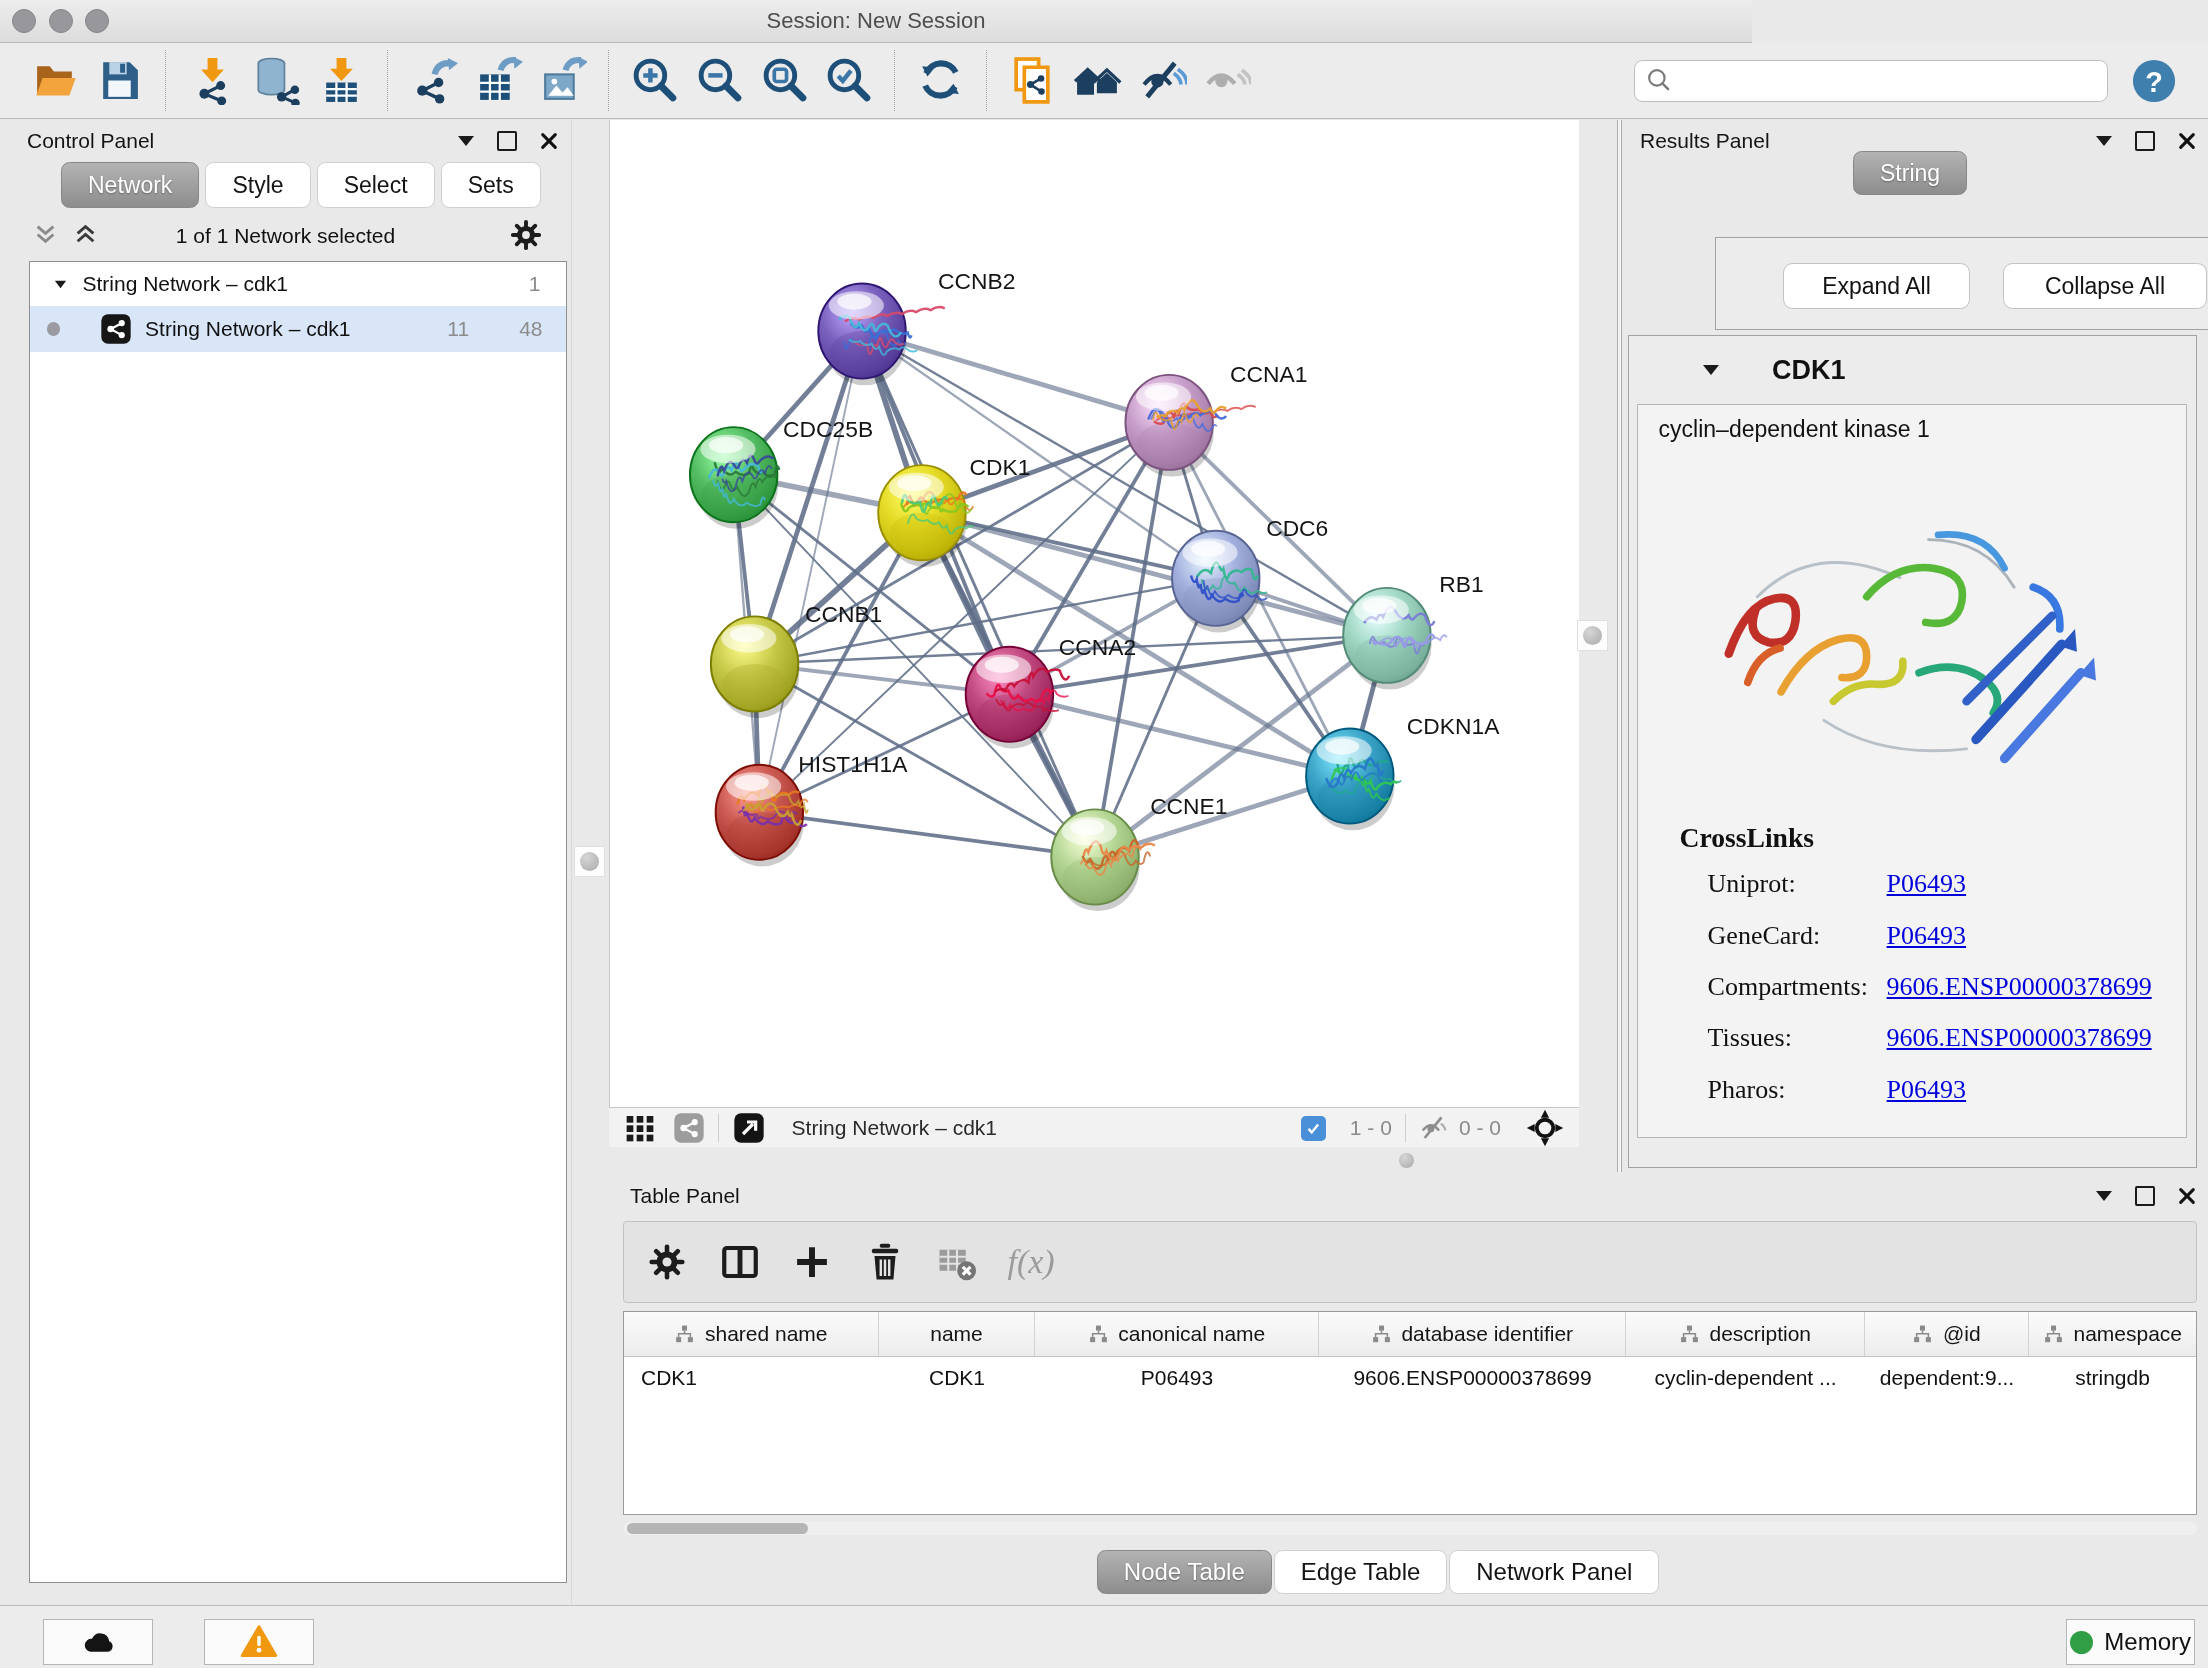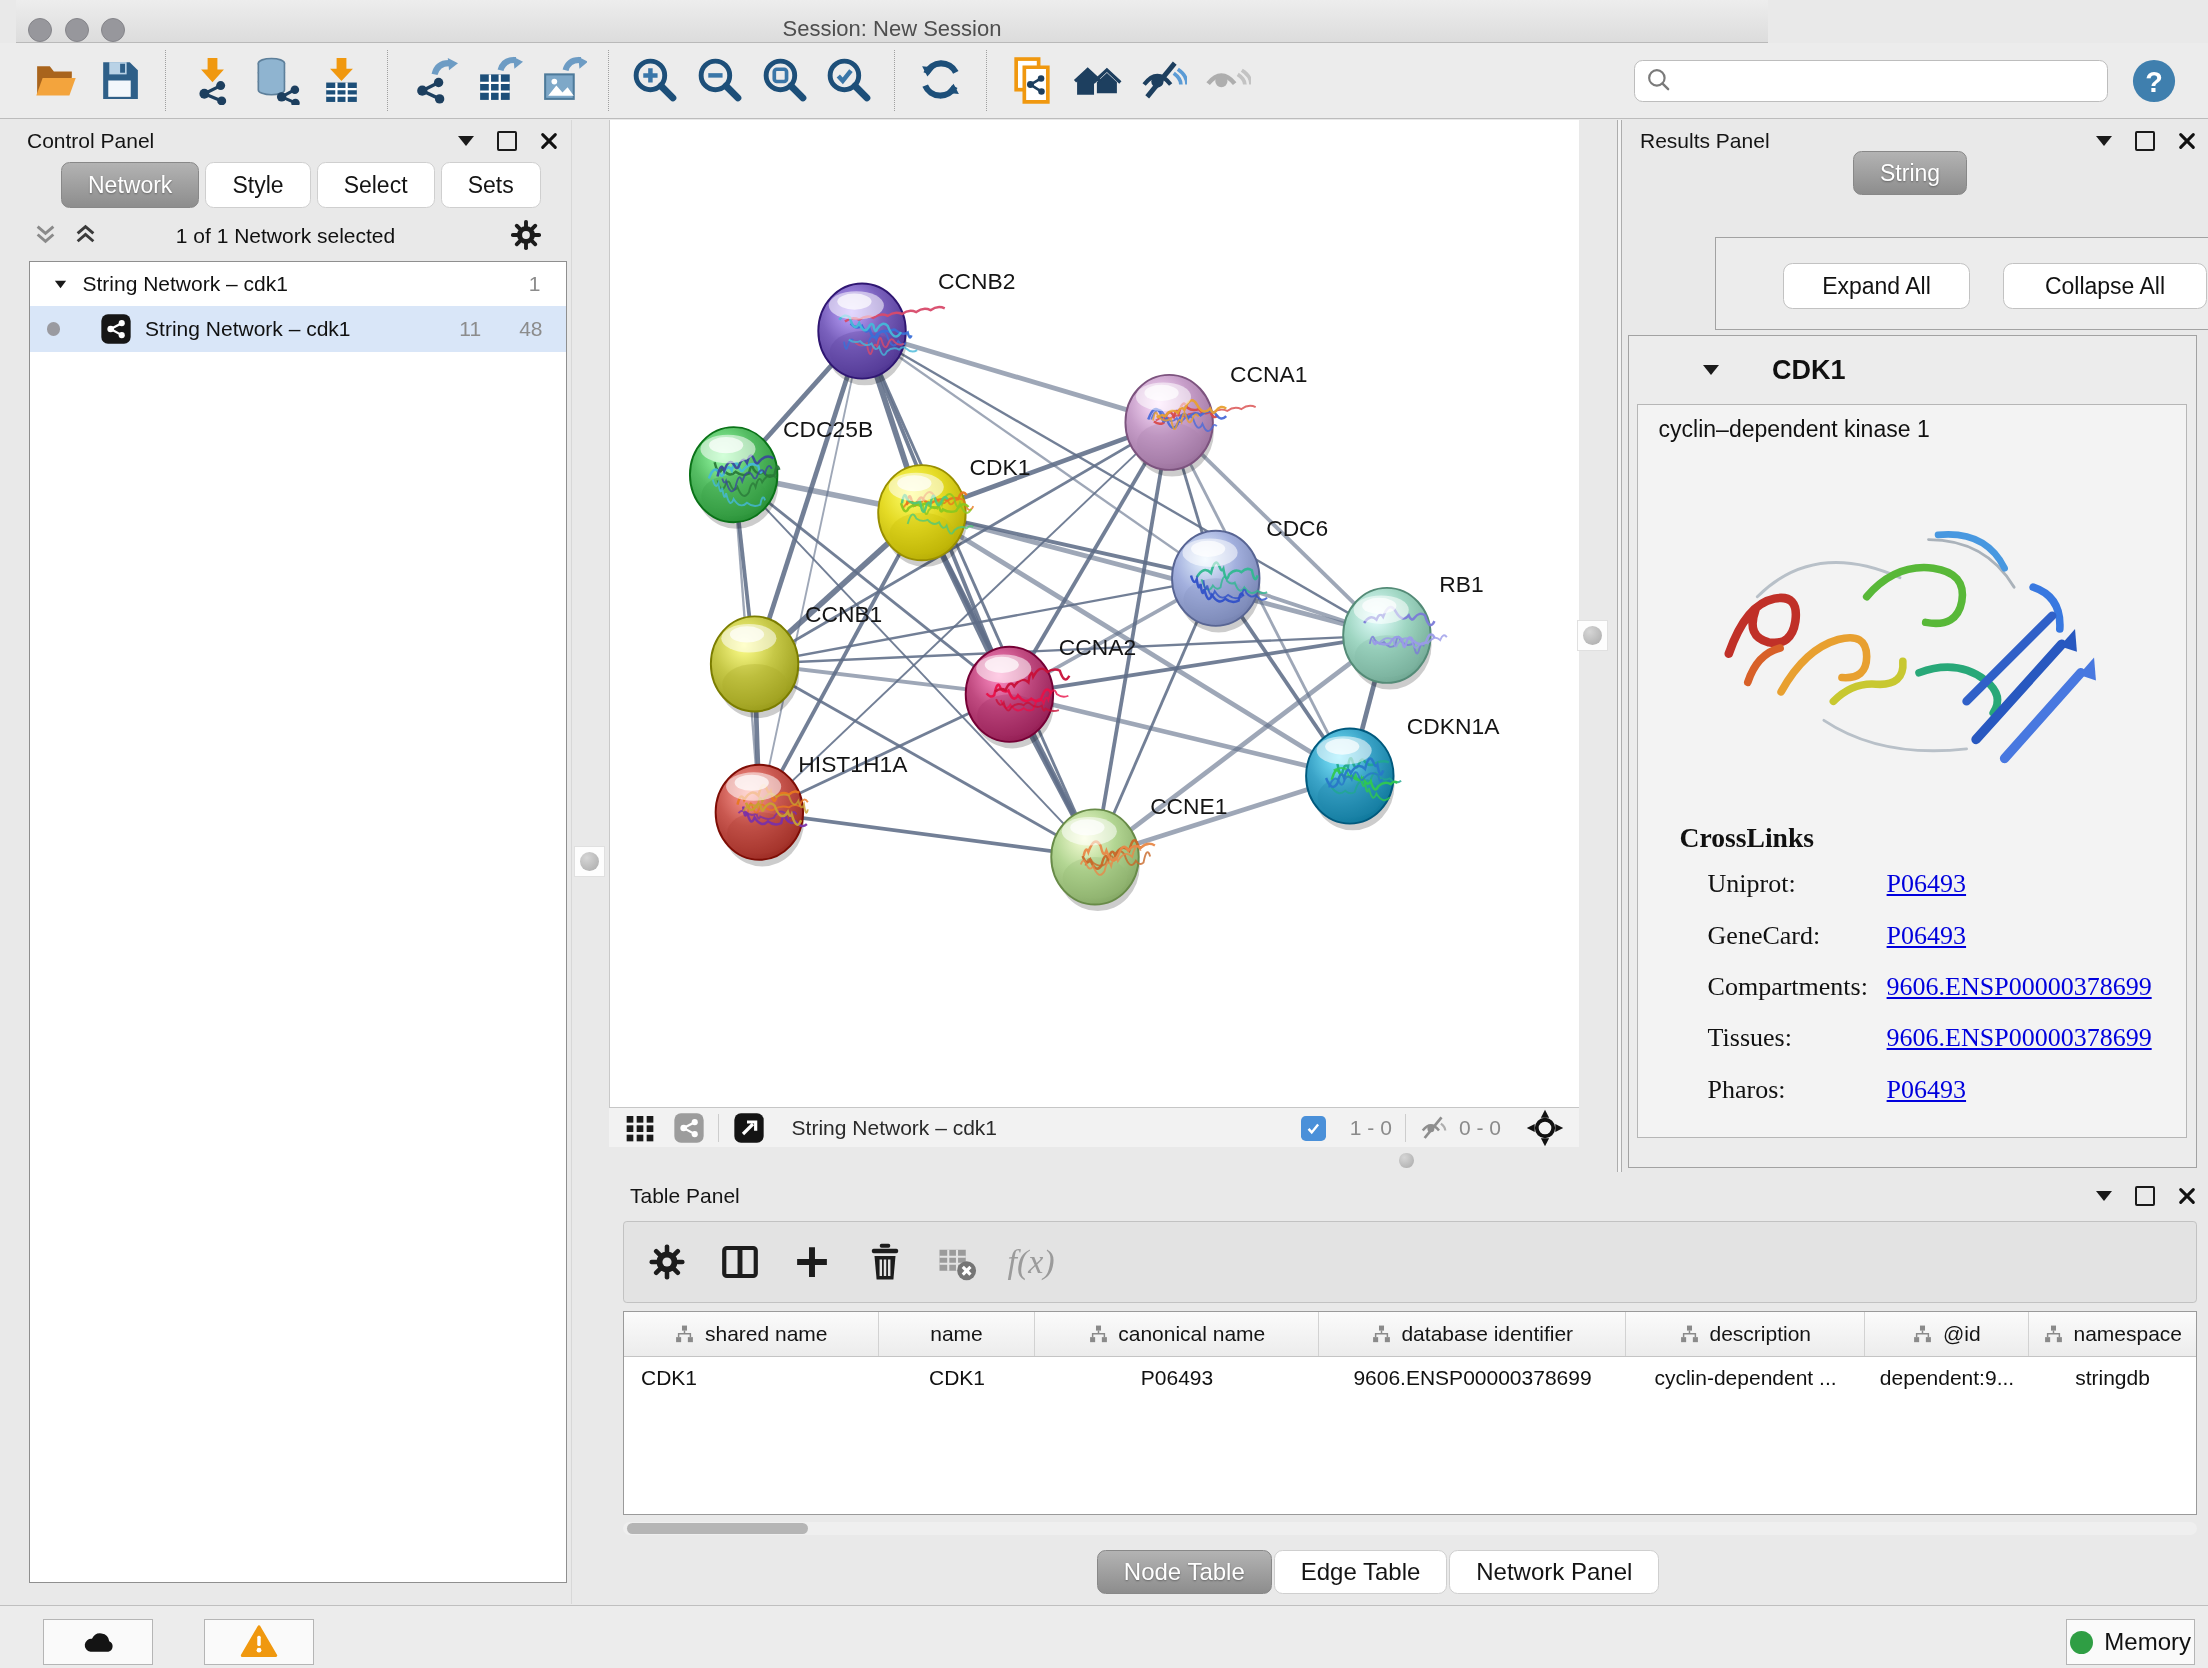--- a/index.html
+++ b/index.html
@@ -2,23 +2,23 @@
 <html style="font-size:15px"><head>
 <meta charset="utf-8">
 <style>
   html,body{margin:0;padding:0}
   body{width:2208px;height:1668px;background:#e9e9e9;font-family:"Liberation Sans",sans-serif;
        position:relative;overflow:hidden;color:#111;-webkit-font-smoothing:antialiased}
   svg text{font-family:"Liberation Sans",sans-serif}
   .abs{position:absolute}
 
   
-  .titlebar{position:absolute;left:16px;top:0;width:1752px;height:42px;
+  .titlebar{position:absolute;left:0;top:0;width:1752px;height:42px;
             background:linear-gradient(#ededed,#dcdcdc);border-bottom:1px solid #b9b9b9;
-            display:flex;align-items:flex-end}
+            display:flex;align-items:center}
   .tl{width:22px;height:22px;border-radius:50%;background:#97979c;border:1px solid #85858a;margin-left:12.4px}
   .title-text{position:absolute;left:0;right:0;text-align:center;font-size:22px;color:#4e4e4e}
 
   
   .toolbar{position:absolute;left:0;top:43px;width:2208px;height:76px;background:#ececec;
            border-bottom:1px solid #bcbcbc;display:flex;align-items:center;padding:0 23px;box-sizing:border-box}
   .tbtn{width:57px;height:59px;display:flex;align-items:center;justify-content:center;margin:0 3.8px}
   .tbtn svg{width:49px;height:49px}
   .tsep{width:0;height:61px;border-left:1.9px dotted #9f9f9f;margin:0 13.3px}
   .searchbox{margin-left:auto;width:474px;height:42px;border:1.9px solid #bdbdbd;border-radius:8.6px;background:#fff;
@@ -343,21 +343,21 @@
         </g>
       <g fill="#fff">
           <circle cx="8" cy="12" r="2.5"></circle>
           <circle cx="16.3" cy="7.6" r="2.3"></circle>
           <circle cx="16.3" cy="16.6" r="2.3"></circle>
         </g>
     </svg>
     <span style="margin-left:13.3px">String Network – cdk1</span>
     <span style="flex:1"></span>
     <span class="count">11</span>
-    <span class="count" style="margin-left:38px;margin-right:23px">48</span>
+    <span class="count" style="margin-left:50px;margin-right:23px">48</span>
   </div>
 </div>
 
 <div class="gutter" style="left:571px;top:120px;width:38px;height:1484px;border-left:1px solid #d8d8d8"></div>
 <div class="knob" style="left:574px;top:846px">
     <i></i>
   </div>
 
 <div class="netcanvas">
   <svg id="net-svg" width="970" height="987" viewBox="0 0 1020 1038">

